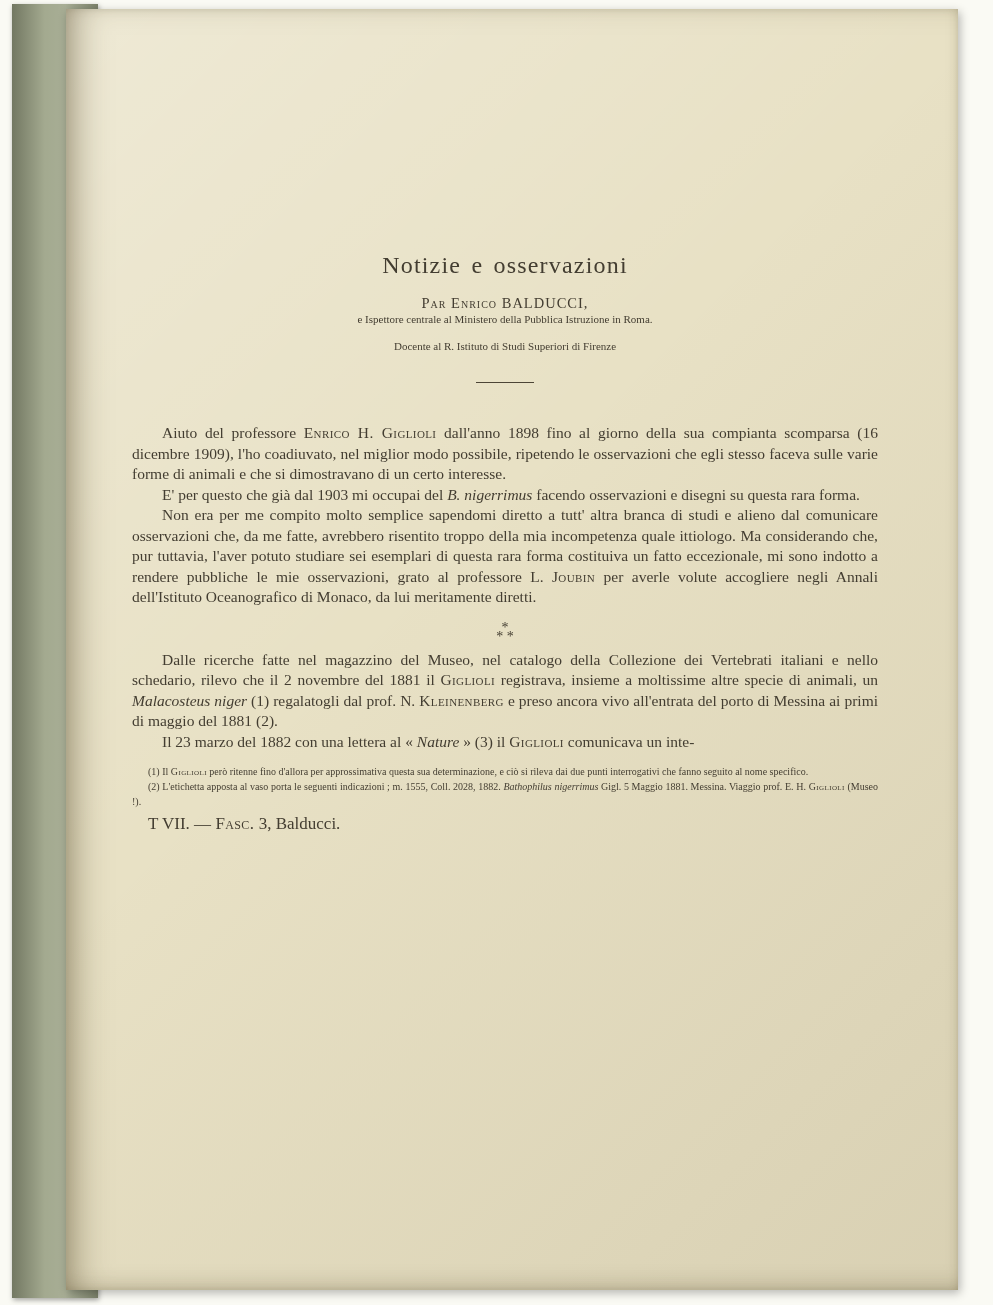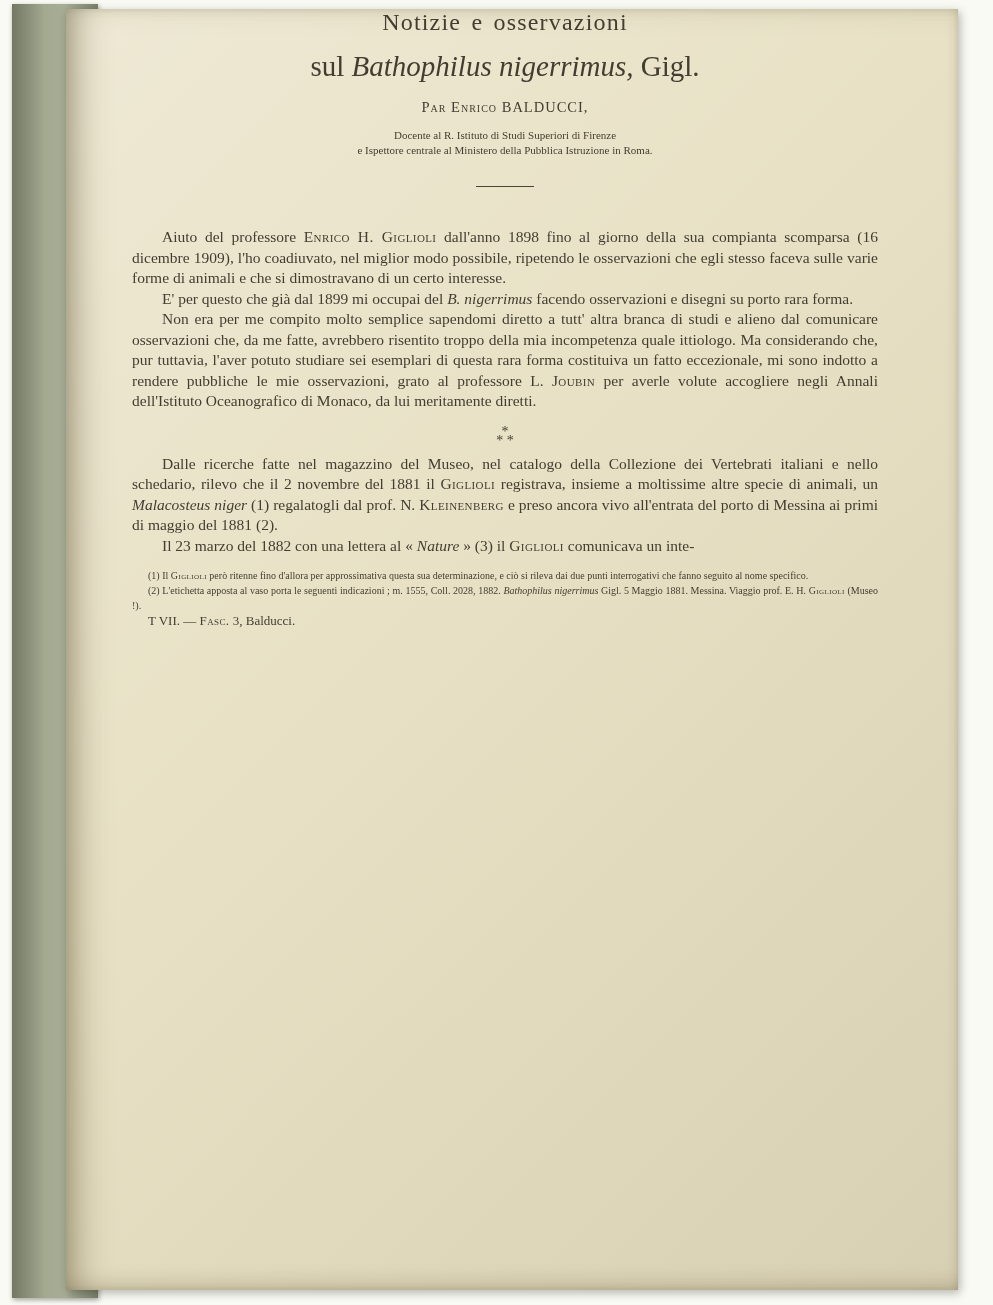--- a/index.html
+++ b/index.html
@@ -44,21 +44,21 @@
 
   .content {
     position: relative;
     height: 100%;
     box-sizing: border-box;
     padding: 0 80px 0 66px;
     color: var(--ink, #433d31);
   }
 
   .title1 {
-    margin: 0; 
+    margin: 0; padding-top: 243px;
     text-align: center;
     font-size: 24px; font-weight: normal;
     letter-spacing: 1.2px; word-spacing: 3px;
   }
   .title2 {
     margin: 14px 0 0;
     text-align: center;
     font-size: 29px; font-weight: normal;
   }
   .byline {
@@ -95,50 +95,50 @@
   .asterism div { margin: 0; }
 
   .footnotes { margin-top: 12px; }
   p.fn {
     margin: 0;
     font-size: 10px; line-height: 15px;
     text-align: justify;
     text-indent: 16px;
   }
   .signature {
-    font-size: 13px;
+    margin-top: 5px;
+    font-size: 17px;
     text-indent: 16px;
   }
 </style>
 </head>
 <body>
 
 <div class="scan">
 
   <div class="spine"></div>
 
   <div class="page">
     <div class="content">
 
       <h1 class="title1">Notizie e osservazioni</h1>
 
-      <h2 class="title2"><span>sul </span><span class="i">Bathophilus nigerrimus,</span><span> Gigl.</span></h2>
 
       <div class="byline">Par Enrico BALDUCCI,</div>
 
+      <div class="affil">e Ispettore centrale al Ministero della Pubblica Istruzione in Roma.</div>
       <div class="affil affil1">Docente al R. Istituto di Studi Superiori di Firenze</div>
-      <div class="affil">e Ispettore centrale al Ministero della Pubblica Istruzione in Roma.</div>
 
       <div class="divider"></div>
 
       <div class="bodyblock">
 
         <p class="bp"><span>Aiuto del professore </span><span class="sc">Enrico H. Giglioli</span><span> dall'anno 1898 fino al giorno della sua compianta scomparsa (16 dicembre 1909), l'ho coadiuvato, nel miglior modo possibile, ripetendo le osservazioni che egli stesso faceva sulle varie forme di animali e che si dimostravano di un certo interesse.</span></p>
 
-        <p class="bp"><span>E' per questo che già dal 1899 mi occupai del </span><span class="i">B. nigerrimus</span><span> facendo osservazioni e disegni su porto rara forma.</span></p>
+        <p class="bp"><span>E' per questo che già dal 1903 mi occupai del </span><span class="i">B. nigerrimus</span><span> facendo osservazioni e disegni su questa rara forma.</span></p>
 
 
         <p class="bp"><span>Non era per me compito molto semplice sapendomi diretto a tutt' altra branca di studi e alieno dal comunicare osservazioni che, da me fatte, avrebbero risentito troppo della mia incompetenza quale ittiologo. Ma considerando che, pur tuttavia, l'aver potuto studiare sei esemplari di questa rara forma costituiva un fatto eccezionale, mi sono indotto a rendere pubbliche le mie osservazioni, grato al professore L. </span><span class="sc">Joubin</span><span> per averle volute accogliere negli Annali dell'Istituto Oceanografico di Monaco, da lui meritamente diretti.</span></p>
 
         <div class="asterism">
           <div>*</div>
           <div>*  *</div>
         </div>
 
         <p class="bp"><span>Dalle ricerche fatte nel magazzino del Museo, nel catalogo della Collezione dei Vertebrati italiani e nello schedario, rilevo che il 2 novembre del 1881 il </span><span class="sc">Giglioli</span><span> registrava, insieme a moltissime altre specie di animali, un </span><span class="i">Malacosteus niger</span><span> (1) regalatogli dal prof. N. </span><span class="sc">Kleinenberg</span><span> e preso ancora vivo all'entrata del porto di Messina ai primi di maggio del 1881 (2).</span></p>

